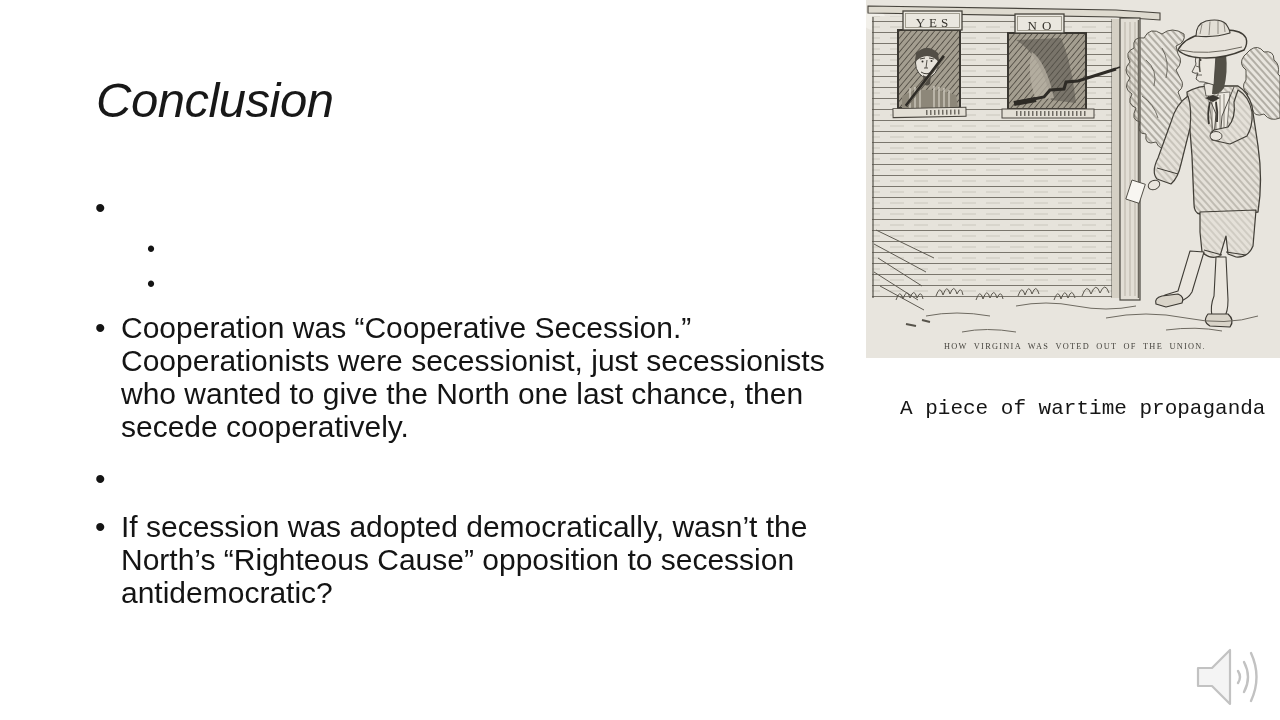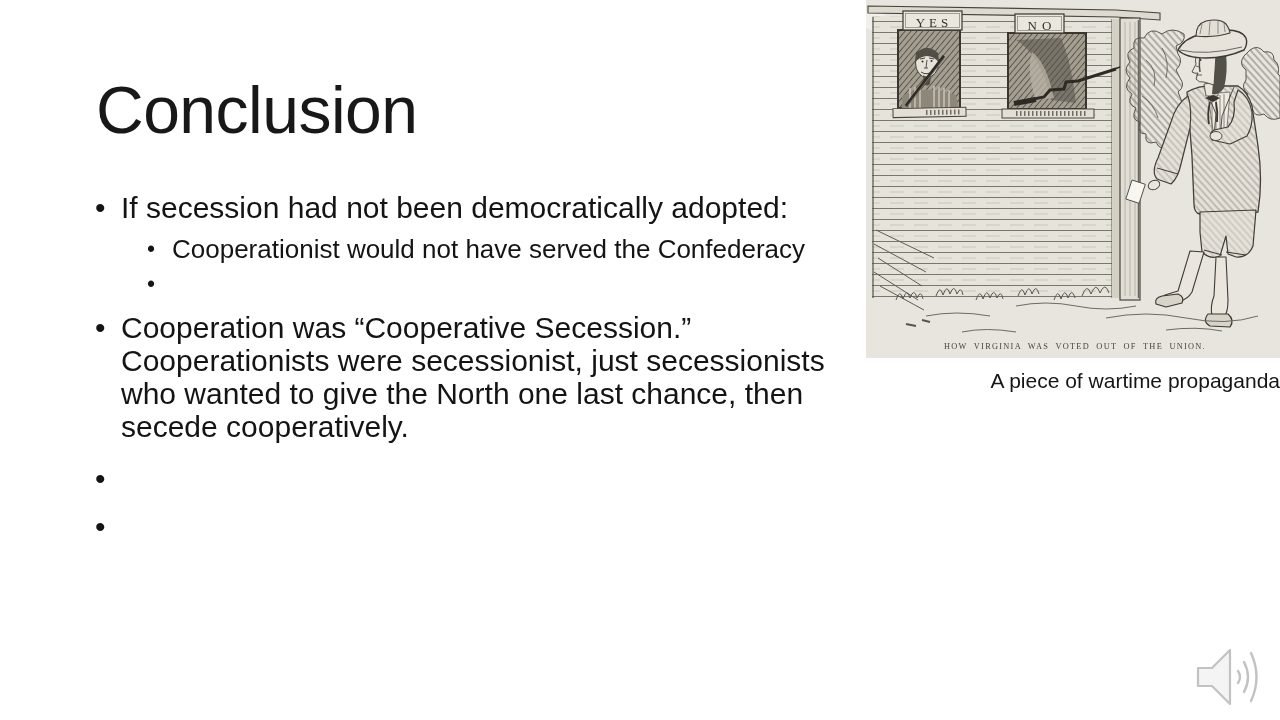--- a/index.html
+++ b/index.html
@@ -7,22 +7,22 @@
     width:1280px;height:720px;position:relative;overflow:hidden;
     background:#ffffff;
     font-family:"Liberation Sans", sans-serif;
     -webkit-font-smoothing:antialiased;
   }
   .slide{position:absolute;inset:0;}
 
   
   .title{
     position:absolute;left:96px;top:74px;
-    font-size:66px;line-height:1.1;font-weight:400;
-    color:#181818;letter-spacing:-0.5px;
+    font-size:49px;line-height:1.1;font-weight:400;
+    color:#181818;letter-spacing:-0.5px;font-style:italic;
   }
 
   
   .bullets{position:absolute;left:95px;top:191px;width:778px;color:#141414;}
   .b{display:flex;align-items:flex-start;}
   .b .mk{flex:0 0 26px;}
   .b .btext{white-space:pre-line;}
   .l1{font-size:30px;line-height:33px;}
   .l2{font-size:26px;line-height:35px;margin-left:52px;}
   .l2 .mk{flex:0 0 25px;font-size:23px;}
@@ -35,58 +35,59 @@
   
   .engraving{
     position:absolute;left:866px;top:0;width:414px;height:358px;
     background:#e8e5de;
     border-radius:11px;
   }
   .engraving svg{display:block;width:414px;height:358px;}
 
   
   .img-caption{
-    position:absolute;left:900px;top:368px;width:380px;
-    text-align:right;font-size:21px;line-height:1.2;color:#161616;
+    position:absolute;left:900px;top:396px;width:380px;
+    text-align:left;font-size:21px;line-height:1.2;color:#161616;font-family:Liberation Mono, monospace;
   }
 
   
   .audio{position:absolute;left:1194px;top:646px;width:72px;height:62px;cursor:pointer;}
 </style>
 </head>
 <body>
 
 <div class="slide">
 
   <div class="title">Conclusion</div>
 
   <div class="bullets">
     <div class="b l1">
       <span class="mk">•</span>
-      <div class="btext">If secession had not been democratically adopted:</div>
     </div>
     <div class="b l2 b-sub1">
       <span class="mk">•</span>
-      <div class="btext">Cooperationist would not have served the Confederacy</div>
     </div>
     <div class="b l2 b-sub2">
       <span class="mk">•</span>
     </div>
     <div class="b l1 b2">
       <span class="mk">•</span>
       <div class="btext">Cooperation was “Cooperative Secession.”
 Cooperationists were secessionist, just secessionists
 who wanted to give the North one last chance, then
 secede cooperatively.</div>
     </div>
     <div class="b l1 b3">
       <span class="mk">•</span>
     </div>
     <div class="b l1 b4">
       <span class="mk">•</span>
+      <div class="btext">If secession was adopted democratically, wasn’t the
+North’s “Righteous Cause” opposition to secession
+antidemocratic?</div>
     </div>
   </div>
 
   <div class="engraving">
     <svg viewBox="0 0 414 358" xmlns="http://www.w3.org/2000/svg">
       <defs>
         <pattern id="pk" width="414" height="11" patternUnits="userSpaceOnUse">
           <rect width="414" height="11" fill="#e6e3db"></rect>
           <line x1="0" y1="10.5" x2="414" y2="10.5" stroke="#6e6a61" stroke-width="0.9"></line>
           <line x1="0" y1="5" x2="414" y2="5" stroke="#b9b4a7" stroke-width="0.6" stroke-dasharray="14 10"></line>

